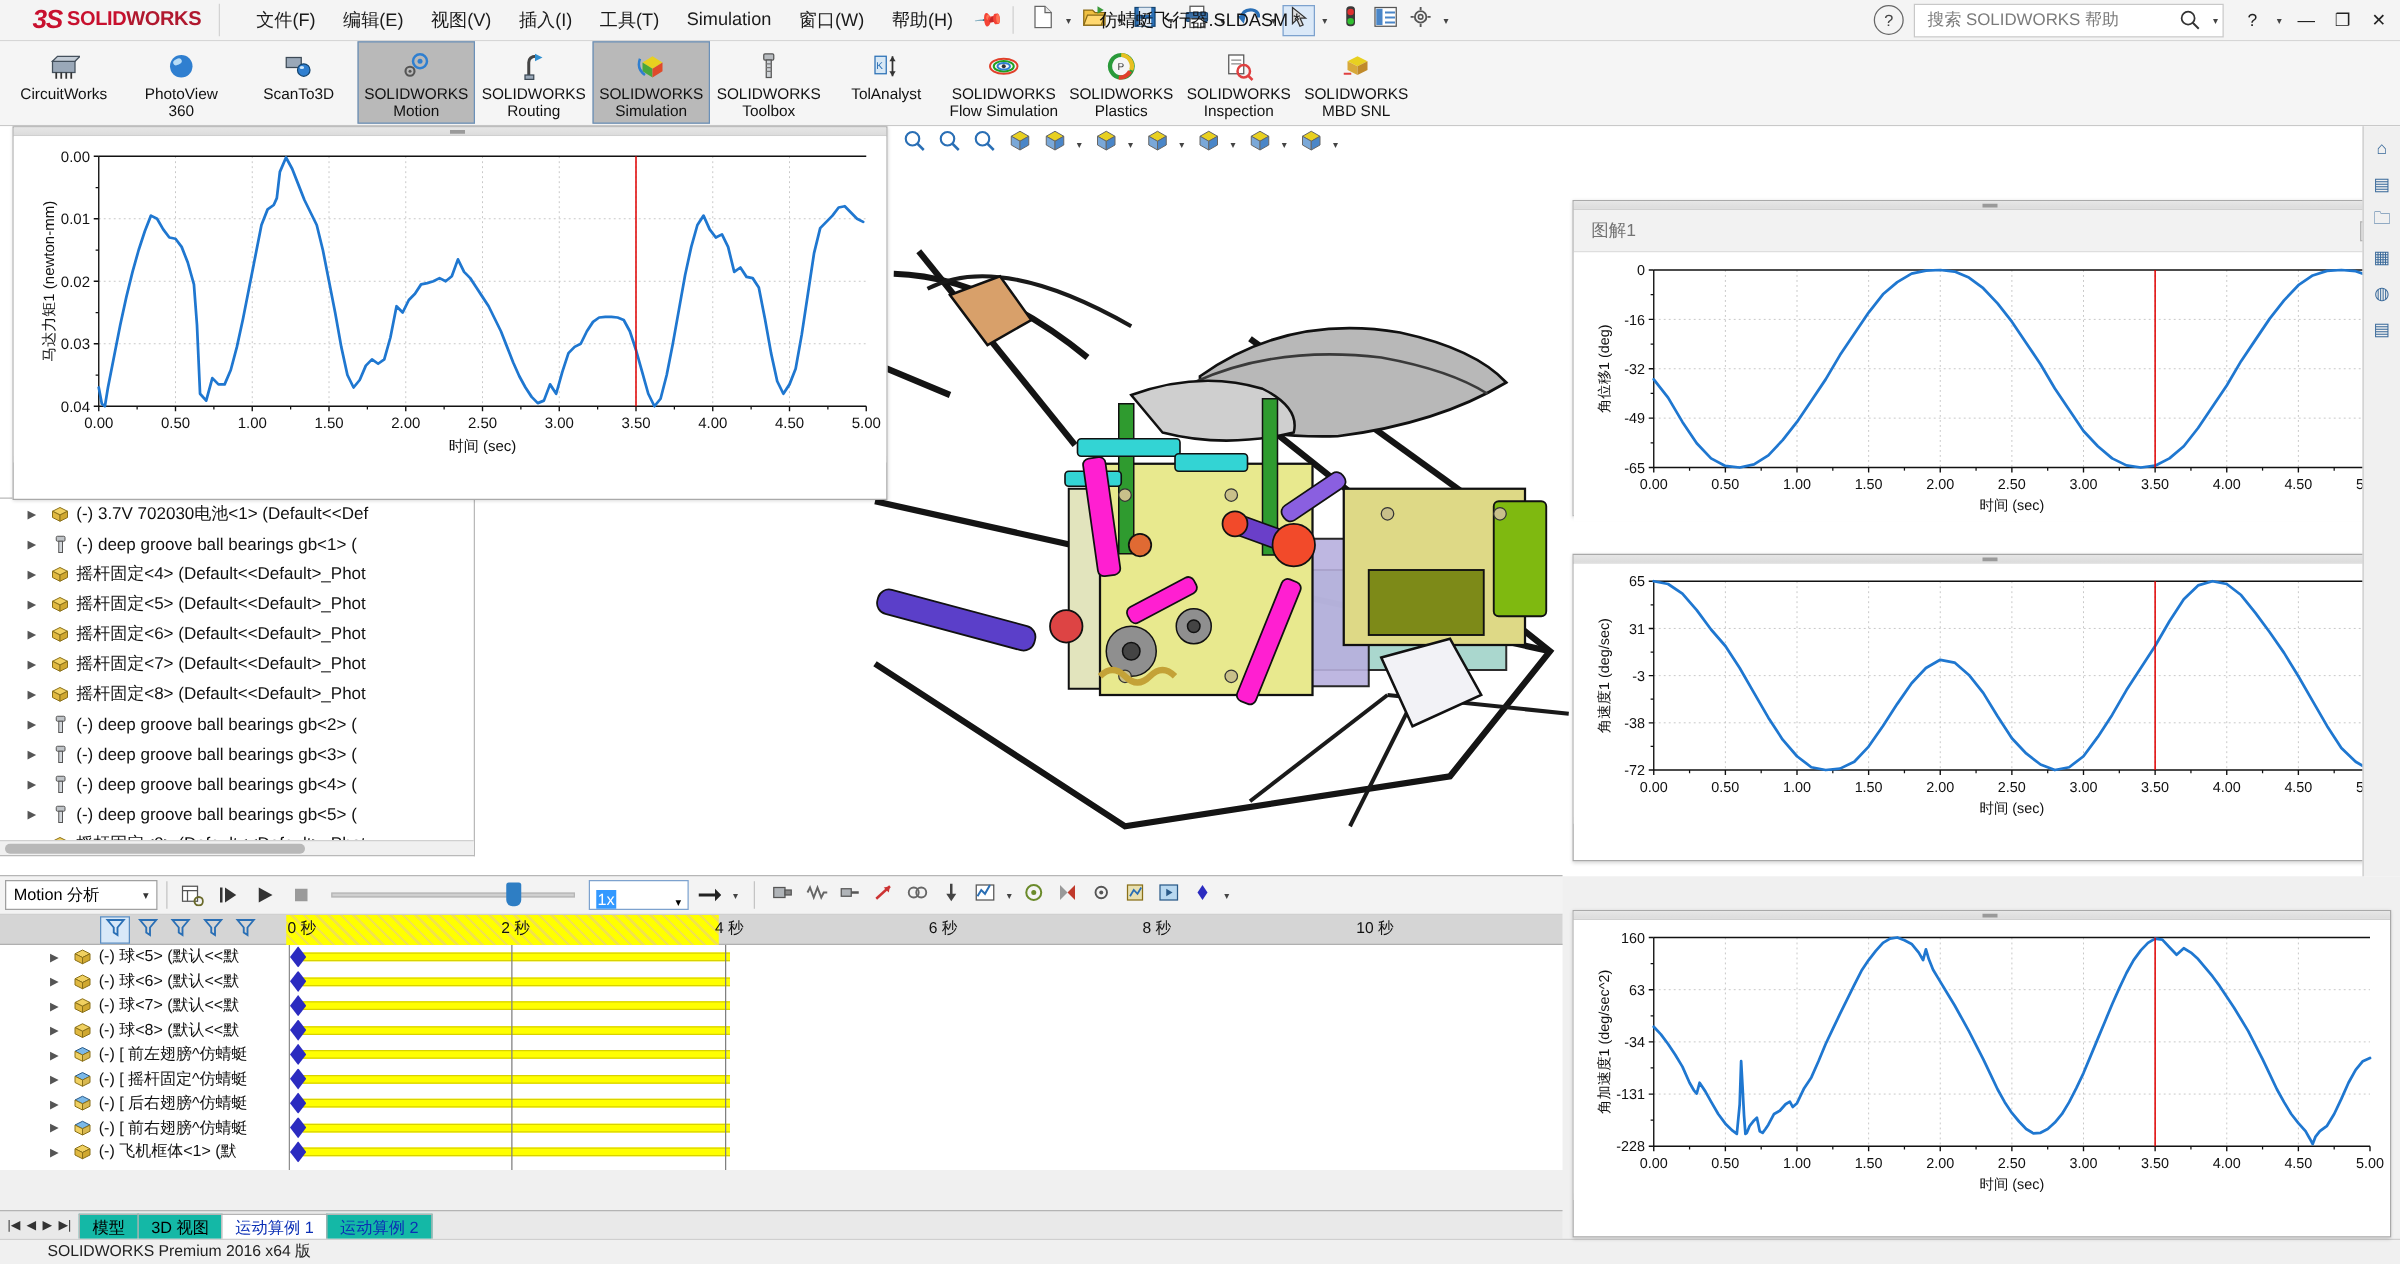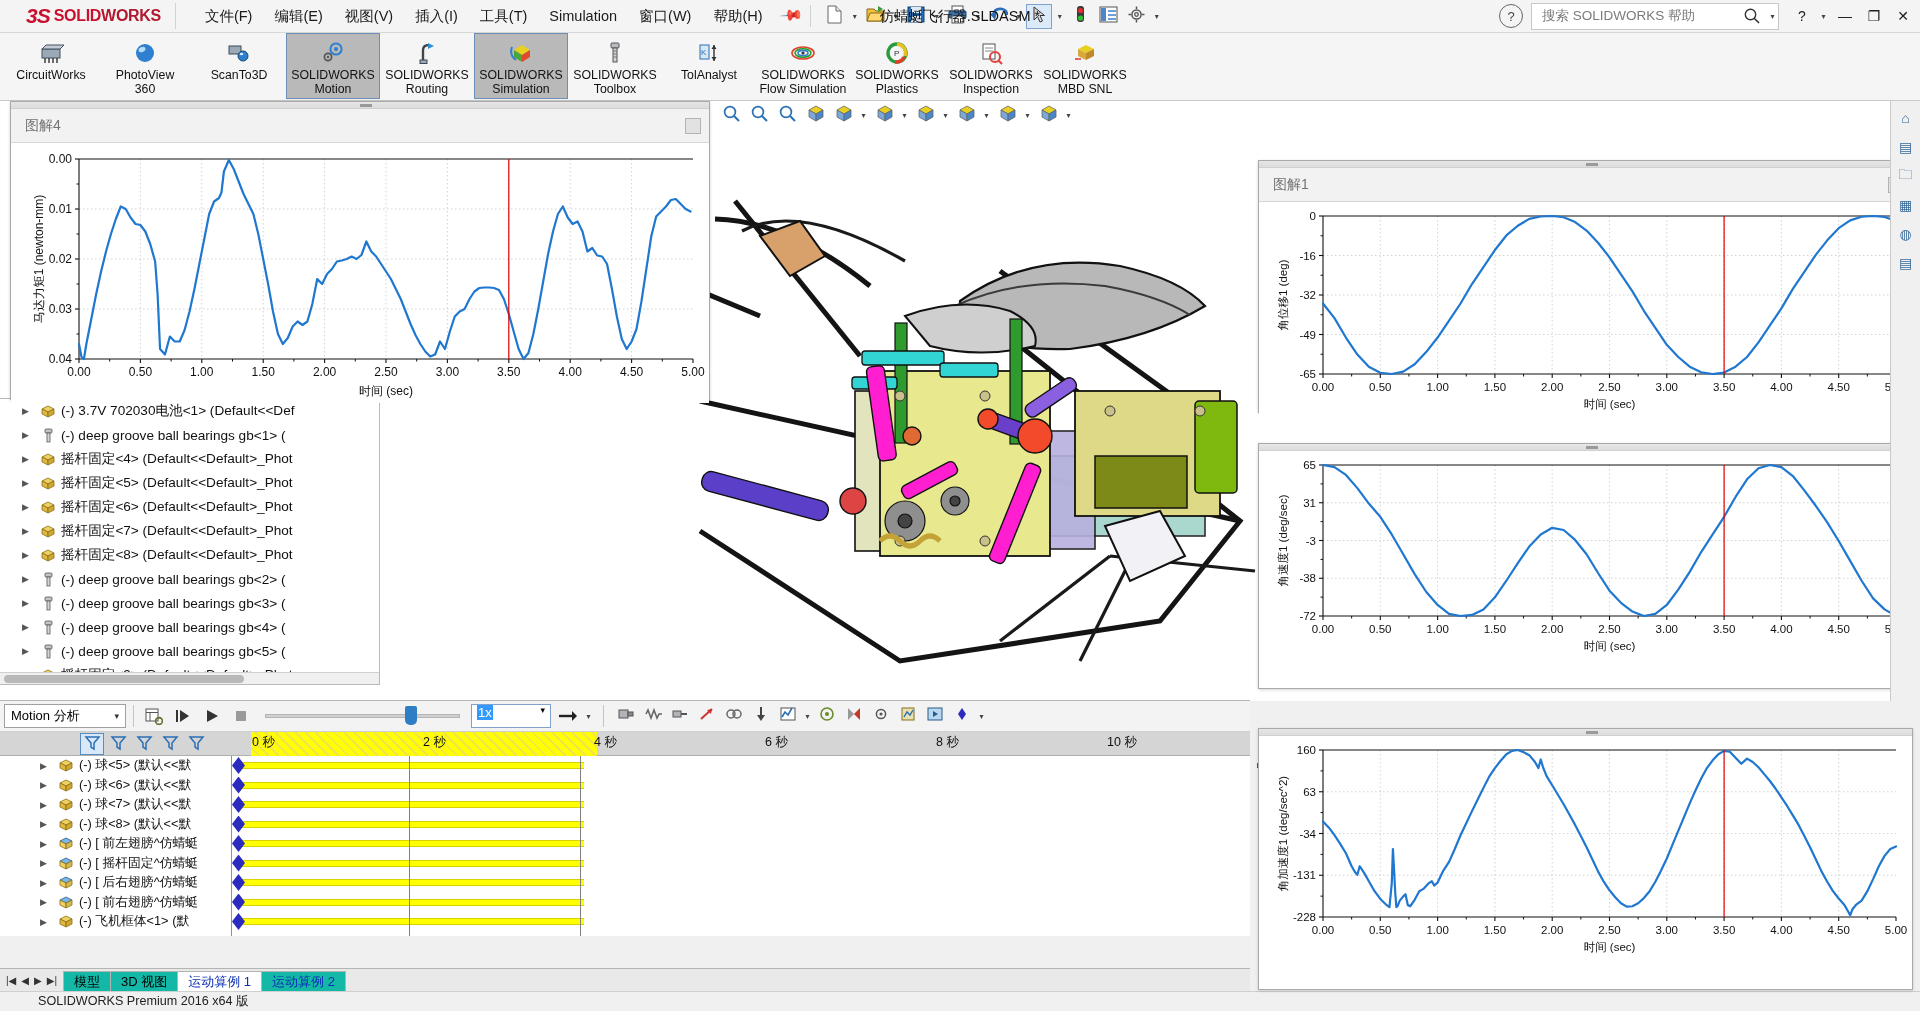--- a/index.html
+++ b/index.html
@@ -60,30 +60,30 @@
   .gbody { position:relative; background:#fff; }
 
   
   .mmbar { position:absolute; left:0; top:700px; width:1250px; height:32px; background:#f3f3f3; border-top:1px solid #b6b6b6; border-bottom:1px solid #d0d0d0; display:flex; align-items:center; padding-left:4px; gap:3px;}
   .sel-motion { width:122px; height:24px; border:1px solid #a0a0a0; background:#fff; font-size:13px; display:flex; align-items:center; padding:0 6px; }
   .sel-motion .cv { margin-left:auto; font-size:9px; color:#333; }
   .mmbtn { width:26px;height:25px;display:flex;align-items:center;justify-content:center;}
   .mslider { width:195px; height:22px; position:relative; display:flex; align-items:center; margin:0 8px;}
   .mslider .track { width:100%; height:4px; background:#d0d0d0; border:1px solid #b5b5b5; }
   .mslider .knob { position:absolute; left:140px; top:1px; width:12px; height:19px; background:#2e7ec4; border-radius:2px 2px 5px 5px; }
-  .speedbox { width:80px;height:24px;border:1px solid #7da2ce;background:#fff;display:flex;align-items:flex-start;padding:0 5px;font-size:13px;}
+  .speedbox { width:80px;height:24px;border:1px solid #7da2ce;background:#fff;display:flex;align-items:flex-end;padding:0 5px;font-size:13px;}
   .speedbox .v{background:#3399ff;color:#fff;padding:0 1px;}
   .speedbox .cv{margin-left:auto;font-size:9px;}
 
   .mmtool2 { position:absolute; left:0; top:732px; width:1250px; height:24px; background:#d5d5d5; border-bottom:1px solid #b0b0b0; }
   .filterbtns { position:absolute; left:80px; top:0; height:24px; display:flex; align-items:center; gap:2px; }
   .fb { width:24px; height:22px; display:flex; align-items:center; justify-content:center; }
   .fb.on { background:#d8e8f8; border:1px solid #5a8cc0; }
 
-  .timehdr { position:absolute; left:246px; top:732px; width:1018px; height:36px; overflow:hidden; }
+  .timehdr { position:absolute; left:224px; top:732px; width:1018px; height:36px; overflow:hidden; }
   .timehdr .yellowband { position:absolute; left:5px; top:0; width:310px; height:24px;
       background:repeating-linear-gradient(45deg,#ffff00 0 5px,#f2e34a 5px 7px); }
   .tmark { position:absolute; top:2px; font-size:12.5px; color:#111; }
   .ttick { position:absolute; bottom:0; width:1px; height:5px; background:#555; }
 
   .mmtree { position:absolute; left:0; top:756px; width:232px; height:180px; background:#fff; overflow:hidden; border-right:1px solid #8f8f8f;}
   .mrow { height:19.5px; display:flex; align-items:center; padding-left:40px; font-size:12.8px; white-space:nowrap; color:#111;}
   .mtrack { position:absolute; left:232px; top:756px; width:1018px; height:180px; background:#fff; overflow:hidden; }
   .bar { position:absolute; left:10px; height:7px; background:#ffff00; border-top:1px solid #d9d200; border-bottom:1px solid #d9d200; }
   .key { position:absolute; width:13px; height:17px; background:#2b2bc0; }
@@ -721,24 +721,20 @@
           <span>摇杆固定&lt;9&gt; (Default&lt;&lt;Default&gt;_Phot</span>
         </div>
       </div>
     <div class="tscroll">
         <i></i>
       </div>
   </div>
 
   <div class="gwin" style="left:10px; top:101px; width:700px; height:299px;">
     <div class="gdots"></div>
-    <div class="gtitle">
-      <span>图解4</span>
-      <span class="gmin"></span>
-    </div>
     <div class="gbody" id="plot-chart4"><svg width="698" height="256" viewBox="0 0 698 256">
           <rect width="698" height="256" fill="#ffffff"></rect>
           <line x1="129.4" y1="16" x2="129.4" y2="216" stroke="#c8c8c8" stroke-width="0.8" stroke-dasharray="1.5,2.5"></line>
           <line x1="190.8" y1="16" x2="190.8" y2="216" stroke="#c8c8c8" stroke-width="0.8" stroke-dasharray="1.5,2.5"></line>
           <line x1="252.2" y1="16" x2="252.2" y2="216" stroke="#c8c8c8" stroke-width="0.8" stroke-dasharray="1.5,2.5"></line>
           <line x1="313.6" y1="16" x2="313.6" y2="216" stroke="#c8c8c8" stroke-width="0.8" stroke-dasharray="1.5,2.5"></line>
           <line x1="375" y1="16" x2="375" y2="216" stroke="#c8c8c8" stroke-width="0.8" stroke-dasharray="1.5,2.5"></line>
           <line x1="436.4" y1="16" x2="436.4" y2="216" stroke="#c8c8c8" stroke-width="0.8" stroke-dasharray="1.5,2.5"></line>
           <line x1="497.79999999999995" y1="16" x2="497.79999999999995" y2="216" stroke="#c8c8c8" stroke-width="0.8" stroke-dasharray="1.5,2.5"></line>
           <line x1="559.2" y1="16" x2="559.2" y2="216" stroke="#c8c8c8" stroke-width="0.8" stroke-dasharray="1.5,2.5"></line>

